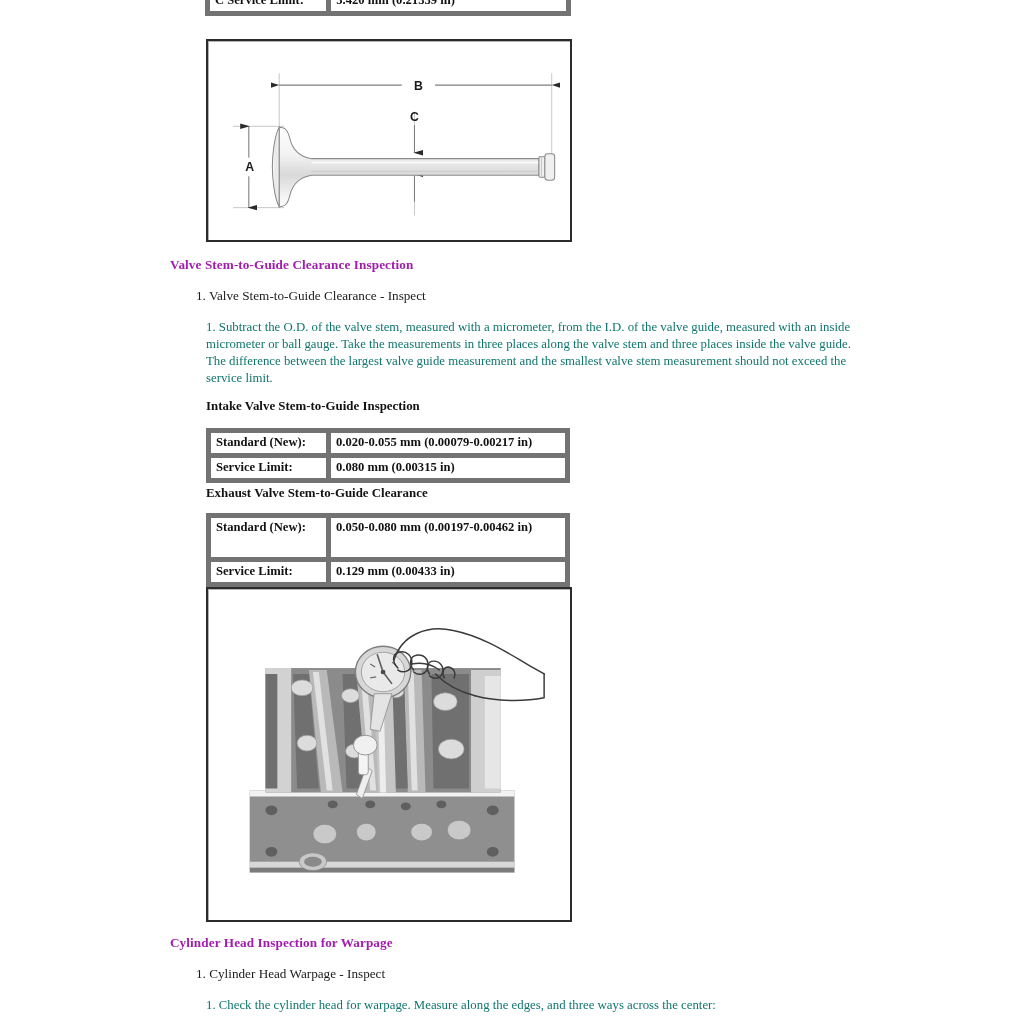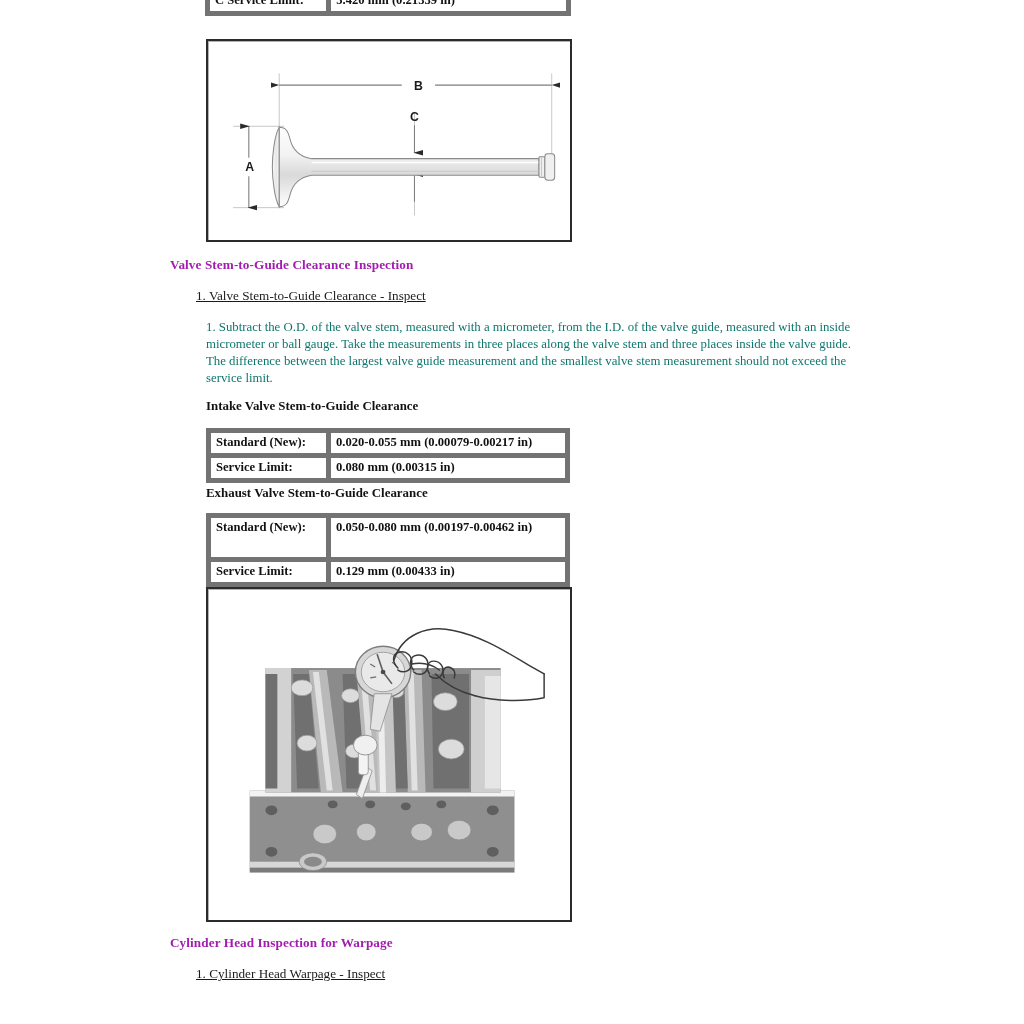--- a/index.html
+++ b/index.html
@@ -88,21 +88,20 @@
     font-size: 13.2px;
     letter-spacing: 0.1px;
     color: #a21caf;
     white-space: nowrap;
   }
   .step1 {
     position: absolute;
     font-size: 13.2px;
     color: #1b1b1b;
     white-space: nowrap;
-    text-decoration: underline;
   }
   .para {
     position: absolute;
     font-size: 12.8px;
     line-height: 1.33;
     color: #0f766e;
     text-align: left;
   }
   .sub-h {
     position: absolute;
@@ -202,21 +201,21 @@
       <line x1="338.6" y1="119" x2="338.6" y2="138" stroke="#c2c2c2" stroke-width="0.9"></line>
     </svg>
   </div>
 
   <div class="h-bold" style="left:170px; top:257px;">Valve Stem-to-Guide Clearance Inspection</div>
 
   <div class="step1" style="left:196px; top:288px;">1. Valve Stem-to-Guide Clearance - Inspect</div>
 
   <div class="para" style="left:206px; top:319px; width:662px;">1. Subtract the O.D. of the valve stem, measured with a micrometer, from the I.D. of the valve guide, measured with an inside micrometer or ball gauge. Take the measurements in three places along the valve stem and three places inside the valve guide. The difference between the largest valve guide measurement and the smallest valve stem measurement should not exceed the service limit.</div>
 
-  <div class="sub-h" style="left:206px; top:399px;">Intake Valve Stem-to-Guide Clearance</div>
+  <div class="sub-h" style="left:206px; top:399px;">Intake Valve Stem-to-Guide Inspection</div>
 
   <div class="tbl-pos" style="left:206px; top:428px;">
     <table class="spec" style="width:364px;">
       <tbody>
           <tr>
         <td class="k" style="width:105px;">Standard (New):</td>
         <td class="v">0.020-0.055 mm (0.00079-0.00217 in)</td>
       </tr>
       <tr>
         <td class="k">Service Limit:</td>
@@ -349,14 +348,15 @@
           <path d="M166,24 C176,22 186,24 194,30"></path>
         </g>
       </g>
     </svg>
   </div>
 
   <div class="h-bold" style="left:170px; top:935px;">Cylinder Head Inspection for Warpage</div>
 
   <div class="step1" style="left:196px; top:966px;">1. Cylinder Head Warpage - Inspect</div>
 
+  <div class="para" style="left:206px; top:997px; width:690px;">1. Check the cylinder head for warpage. Measure along the edges, and three ways across the center:</div>
 
 </div>
 
 </body></html>

